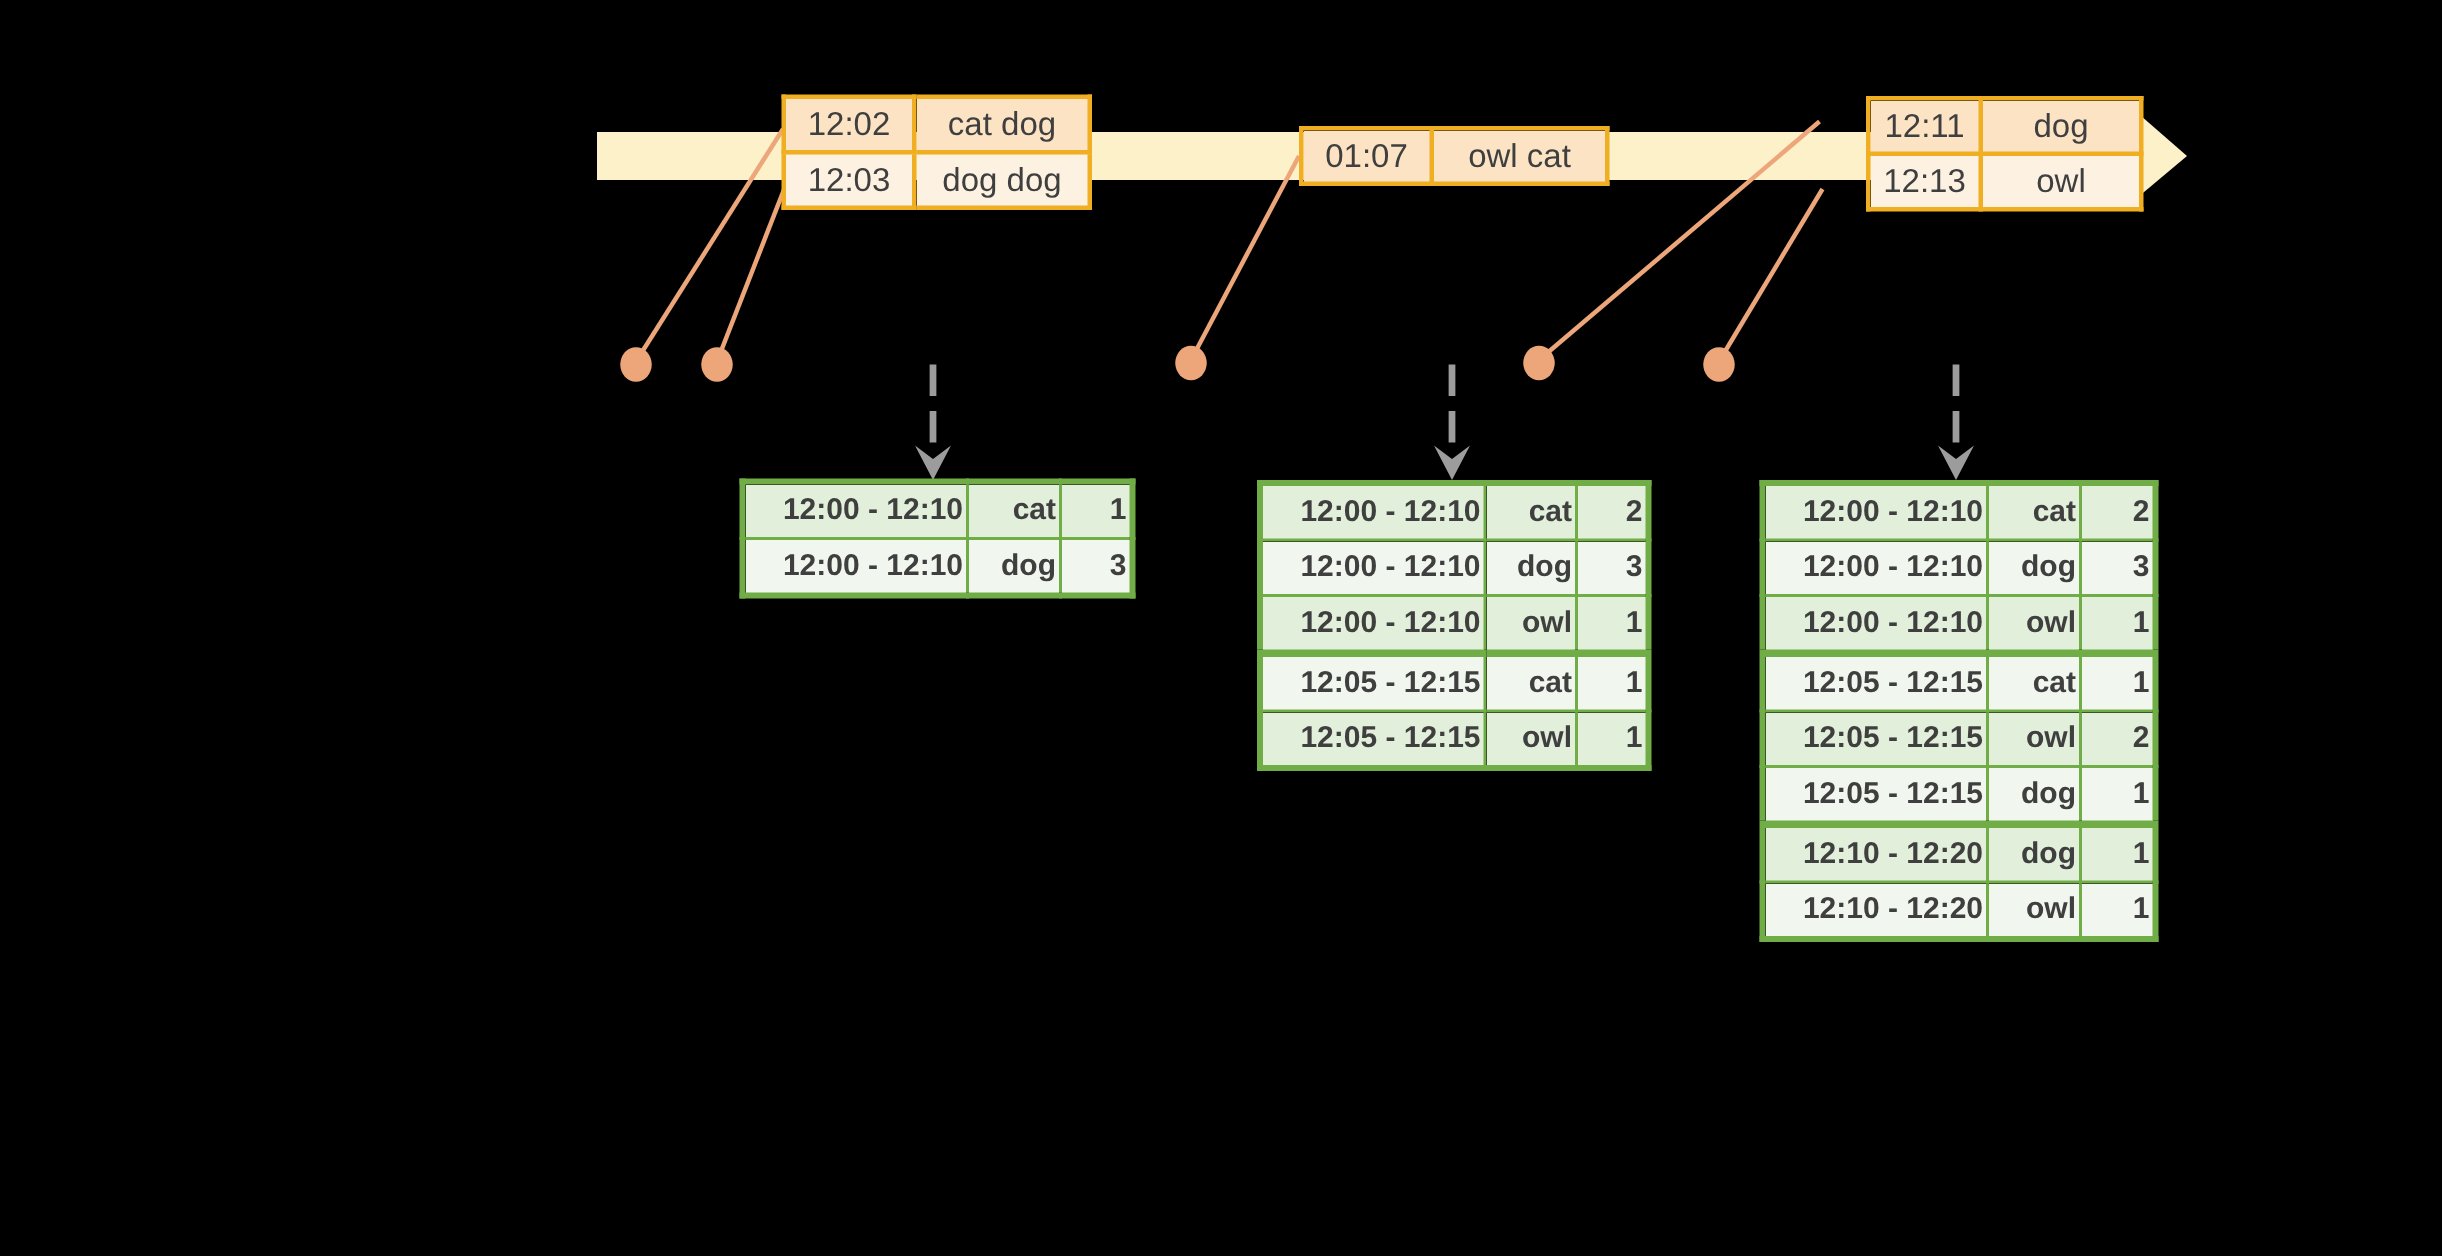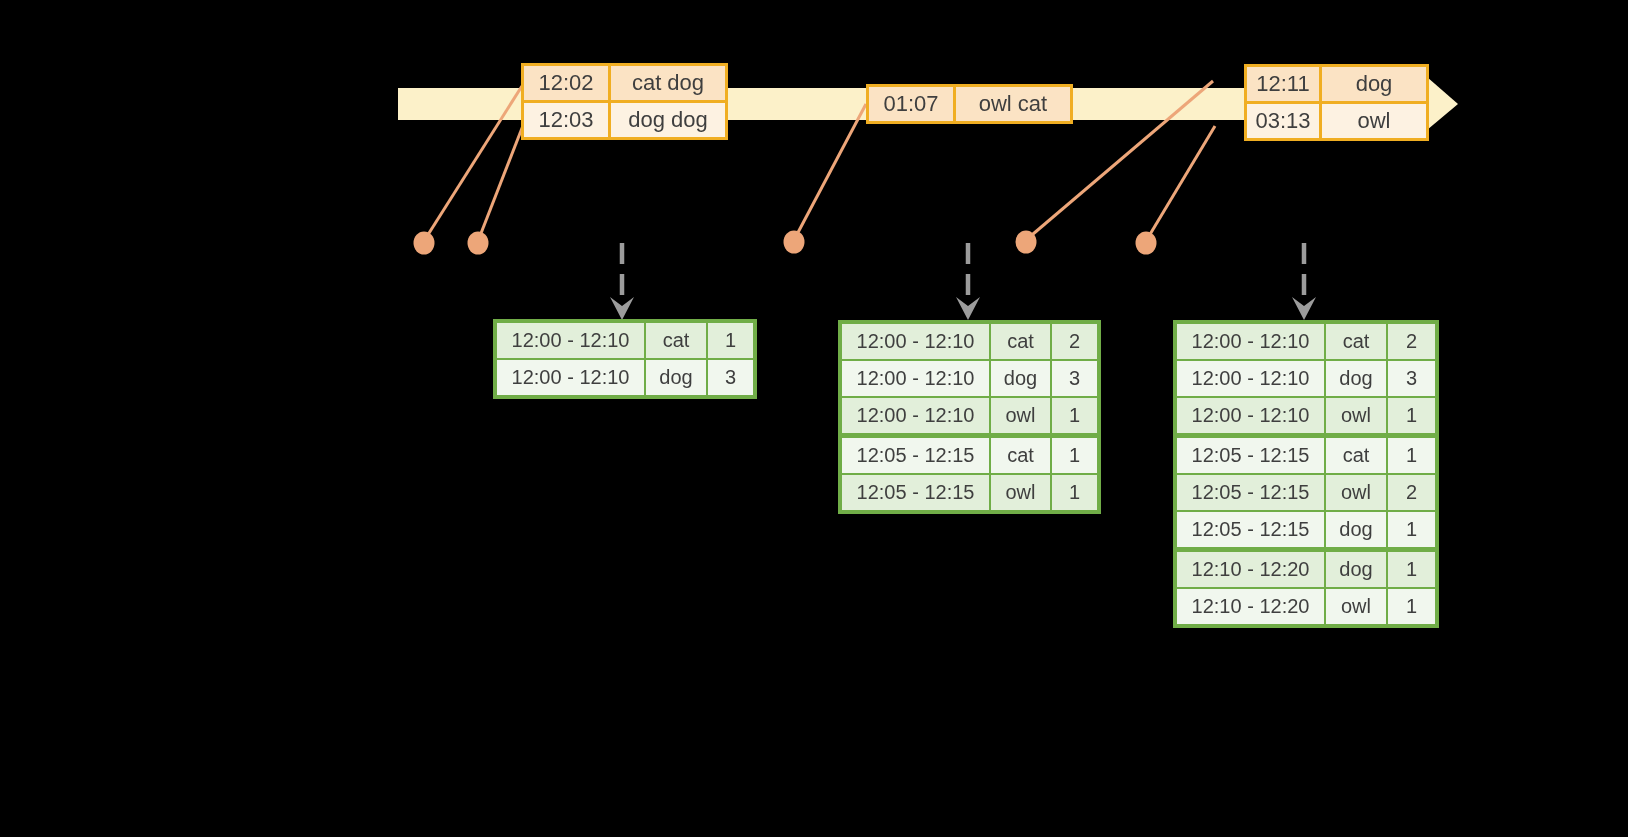--- a/index.html
+++ b/index.html
@@ -24,24 +24,24 @@
     font-size: 22px; color: var(--text);
     background: var(--peach-row);
     overflow: hidden; white-space: nowrap;
   }
   .event-table tr.alt td { background: var(--cream-row); }
 
   .result-table { border: 4px solid var(--green-border); }
   .result-table td {
     border: 2px solid var(--green-border);
     height: 35px; padding: 0 2px;
-    text-align: center; vertical-align: middle;
+    text-align: right; vertical-align: middle;
     font-size: 20px; color: var(--text);
     background: var(--green-row-a);
-    overflow: hidden; white-space: nowrap;
+    overflow: hidden; white-space: nowrap; font-weight: bold;
   }
   .result-table tr.alt td { background: var(--green-row-b); }
   .result-table tr.group-break td { border-top-width: 5px; }
 </style>
 </head>
 <body>
 
 <div id="stage">
 
   <svg class="canvas" width="1628" height="837" viewBox="0 0 1628 837">
@@ -111,21 +111,21 @@
     <colgroup>
         <col style="width:75px">
         <col style="width:107px">
       </colgroup>
     <tbody>
         <tr>
           <td>12:11</td>
           <td>dog</td>
         </tr>
         <tr class="alt">
-          <td>03:13</td>
+          <td>12:13</td>
           <td>owl</td>
         </tr>
       </tbody>
   </table>
 
   <table class="result-table" style="left:493px; top:319px; width:260px">
     <colgroup>
         <col style="width:150px">
         <col style="width:62px">
         <col style="width:48px">

